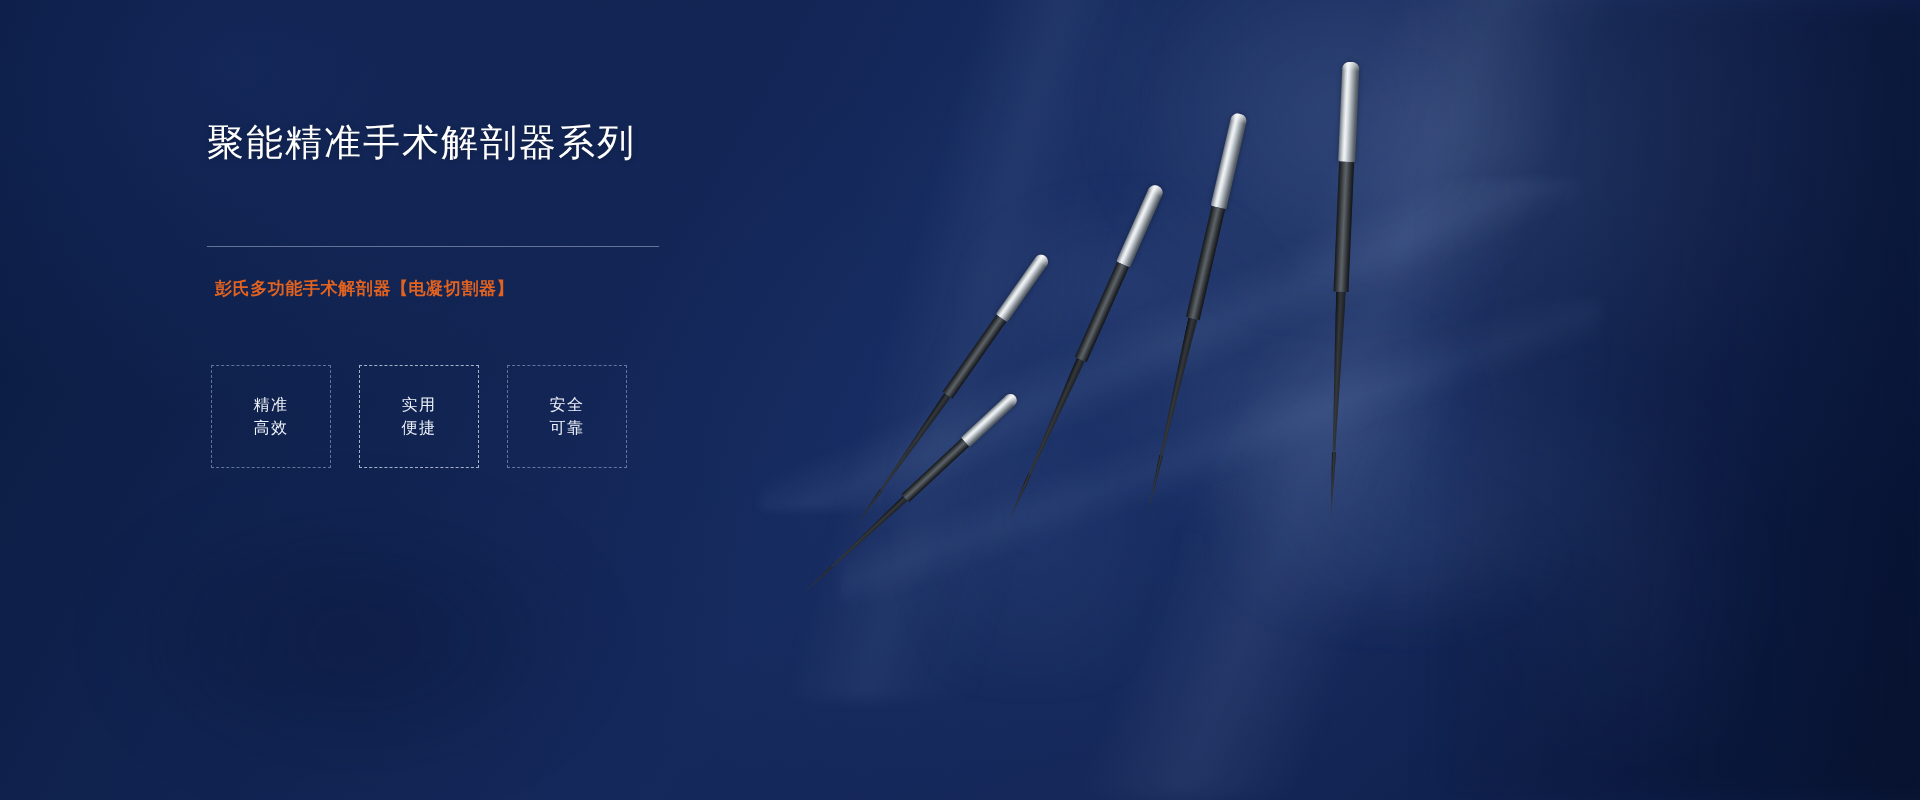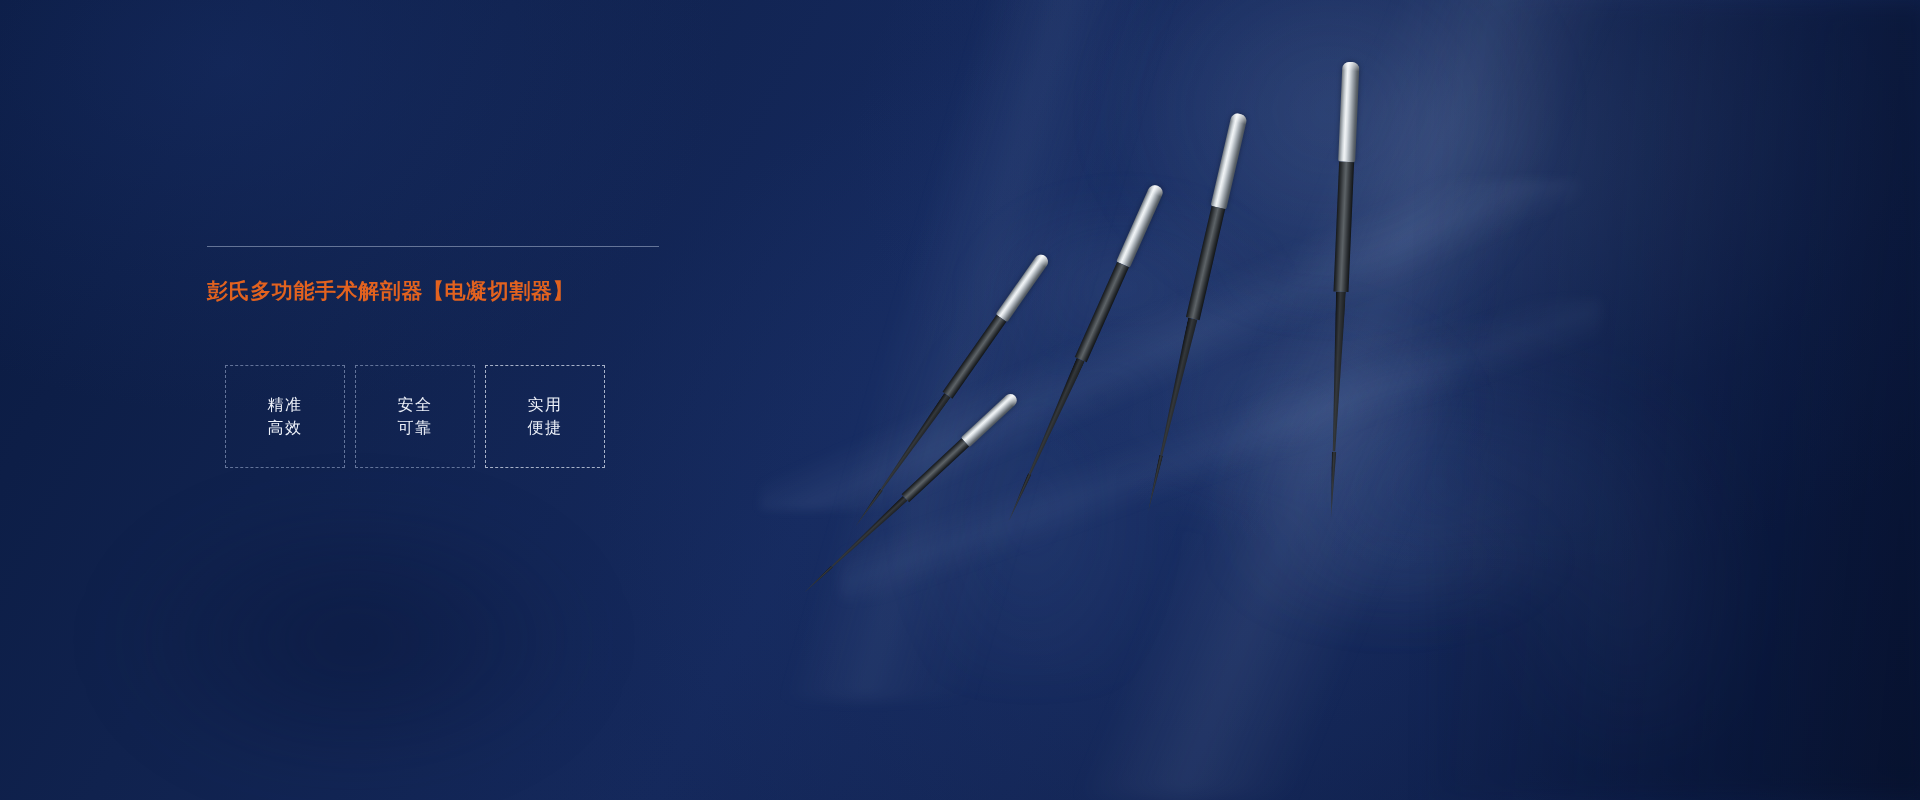--- a/index.html
+++ b/index.html
@@ -89,29 +89,29 @@
     position:absolute; left:0; top:174px;
     font-size:35px; color:#8d96ac; letter-spacing:6.5px;
     font-weight:300; white-space:nowrap; line-height:1.3;
   }
   .divider {
     position:absolute; left:0; top:246px;
     width:452px; height:1px;
     background:rgba(176,190,215,0.52);
   }
   .subtitle-cn {
-    position:absolute; left:0; top:277px;
-    font-size:21px; color:#e2621f; letter-spacing:0.6px;
+    position:absolute; left:8px; top:277px;
+    font-size:17px; color:#e2621f; letter-spacing:0.6px;
     font-weight:700; white-space:nowrap;
   }
 
   
   .features {
-    position:absolute; left:18px; top:365px;
-    display:flex; gap:10px;
+    position:absolute; left:4px; top:365px;
+    display:flex; gap:28px;
   }
   .feature-box {
     width:120px; height:103px;
     border:1px dashed rgba(225,232,245,0.72);
     display:flex; flex-direction:column;
     align-items:center; justify-content:center;
     gap:7px;
   }
   .feature-box.dim { border-color:rgba(150,166,200,0.62); }
   .feature-line {
@@ -210,39 +210,40 @@
     </div>
     <div class="tool" style="left:1338px; top:62px; width:26px; height:480px; transform:rotate(2.5deg);">
       <div class="tip" style="top:230px; width:10px; height:160px; clip-path:polygon(0 0,100% 0,62% 100%,38% 100%);"></div>
       <div class="tip" style="top:390px; width:4.5px; height:66px; clip-path:polygon(0 0,100% 0,50% 100%);"></div>
     </div>
 
   </div>
 
   <div class="content">
 
+    <div class="title-cn">聚能精准手术解剖器系列</div>
 
 
     <div class="divider"></div>
 
     <div class="subtitle-cn">彭氏多功能手术解剖器【电凝切割器】</div>
 
     <div class="features">
 
       <div class="feature-box dim">
         <div class="feature-line">精准</div>
         <div class="feature-line">高效</div>
       </div>
 
+      <div class="feature-box">
+        <div class="feature-line">实用</div>
+        <div class="feature-line">便捷</div>
+      </div>
+
       <div class="feature-box dim">
         <div class="feature-line">安全</div>
         <div class="feature-line">可靠</div>
       </div>
 
-      <div class="feature-box">
-        <div class="feature-line">实用</div>
-        <div class="feature-line">便捷</div>
-      </div>
-
     </div>
   </div>
 
 </div>
 
 </body></html>

